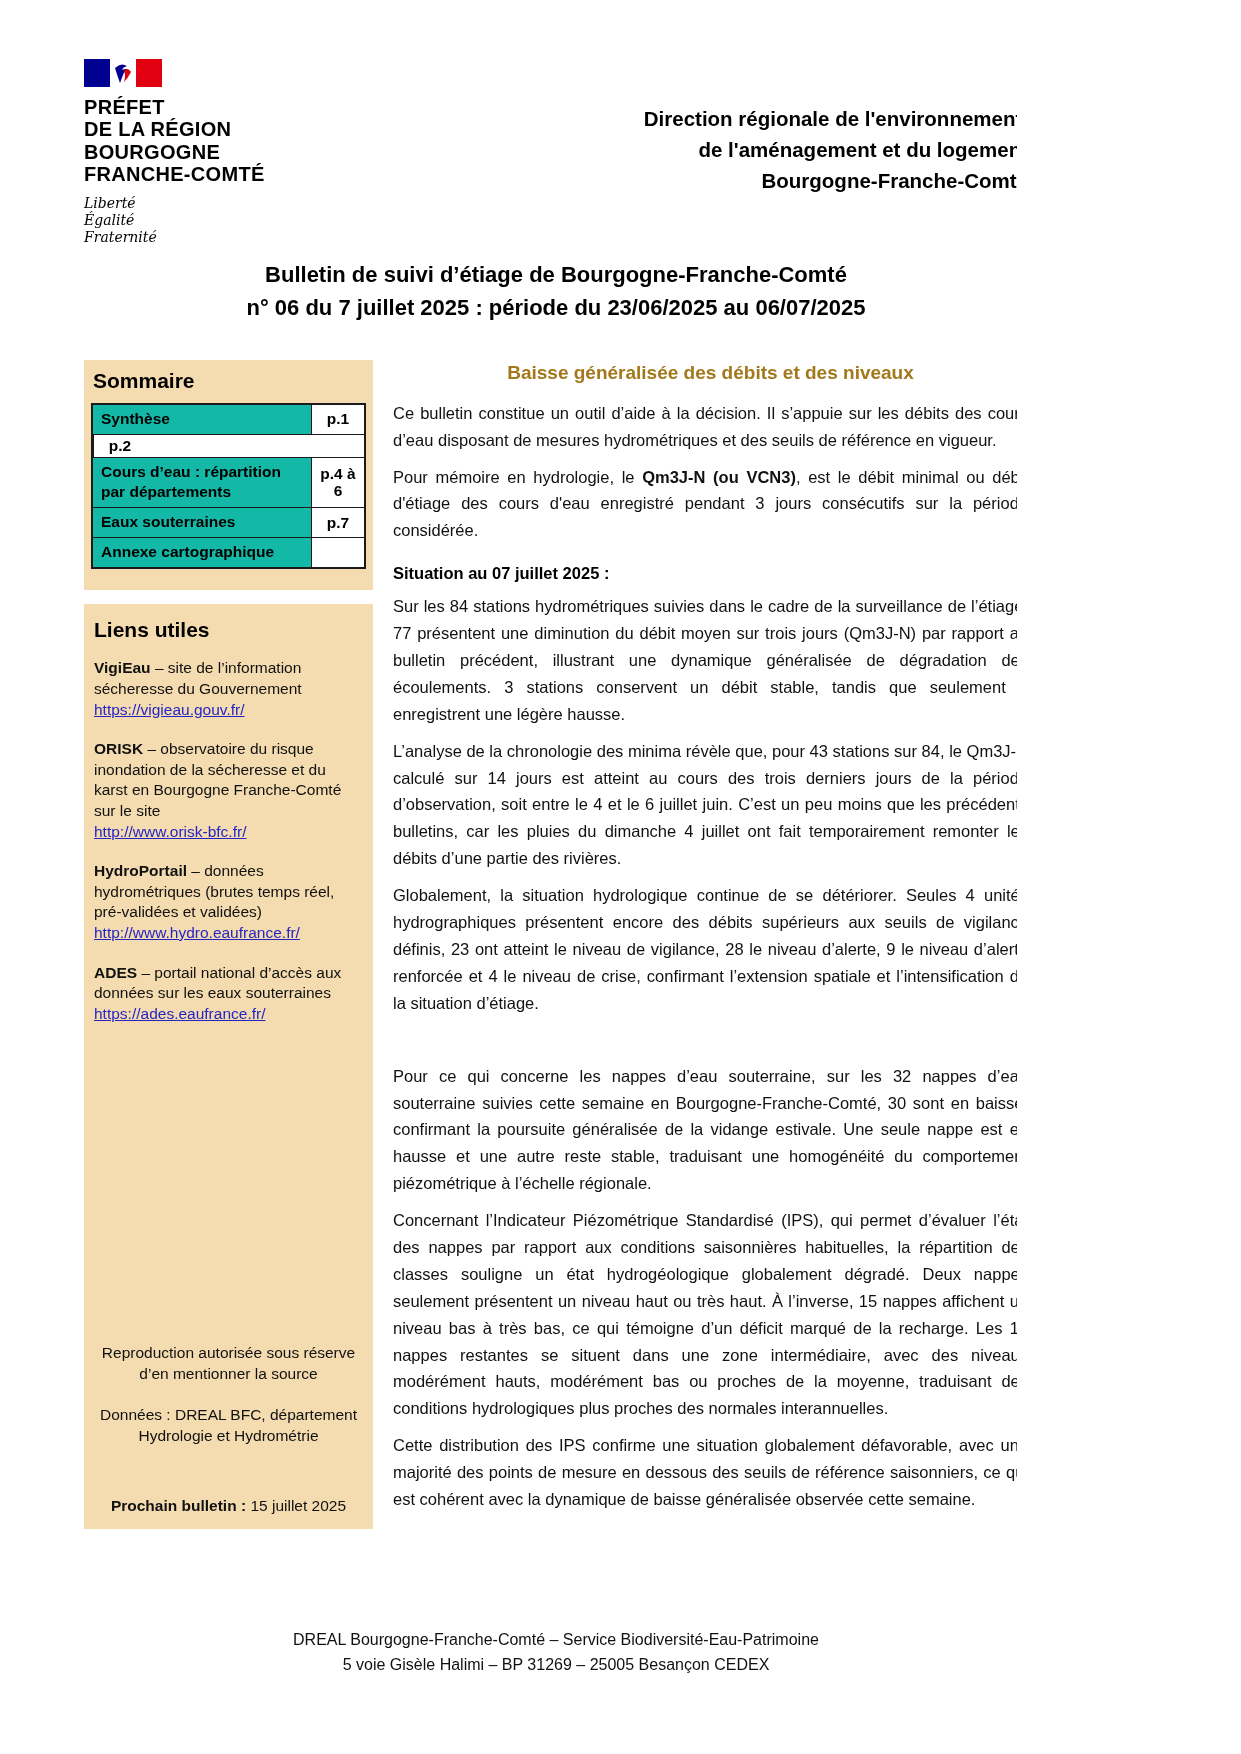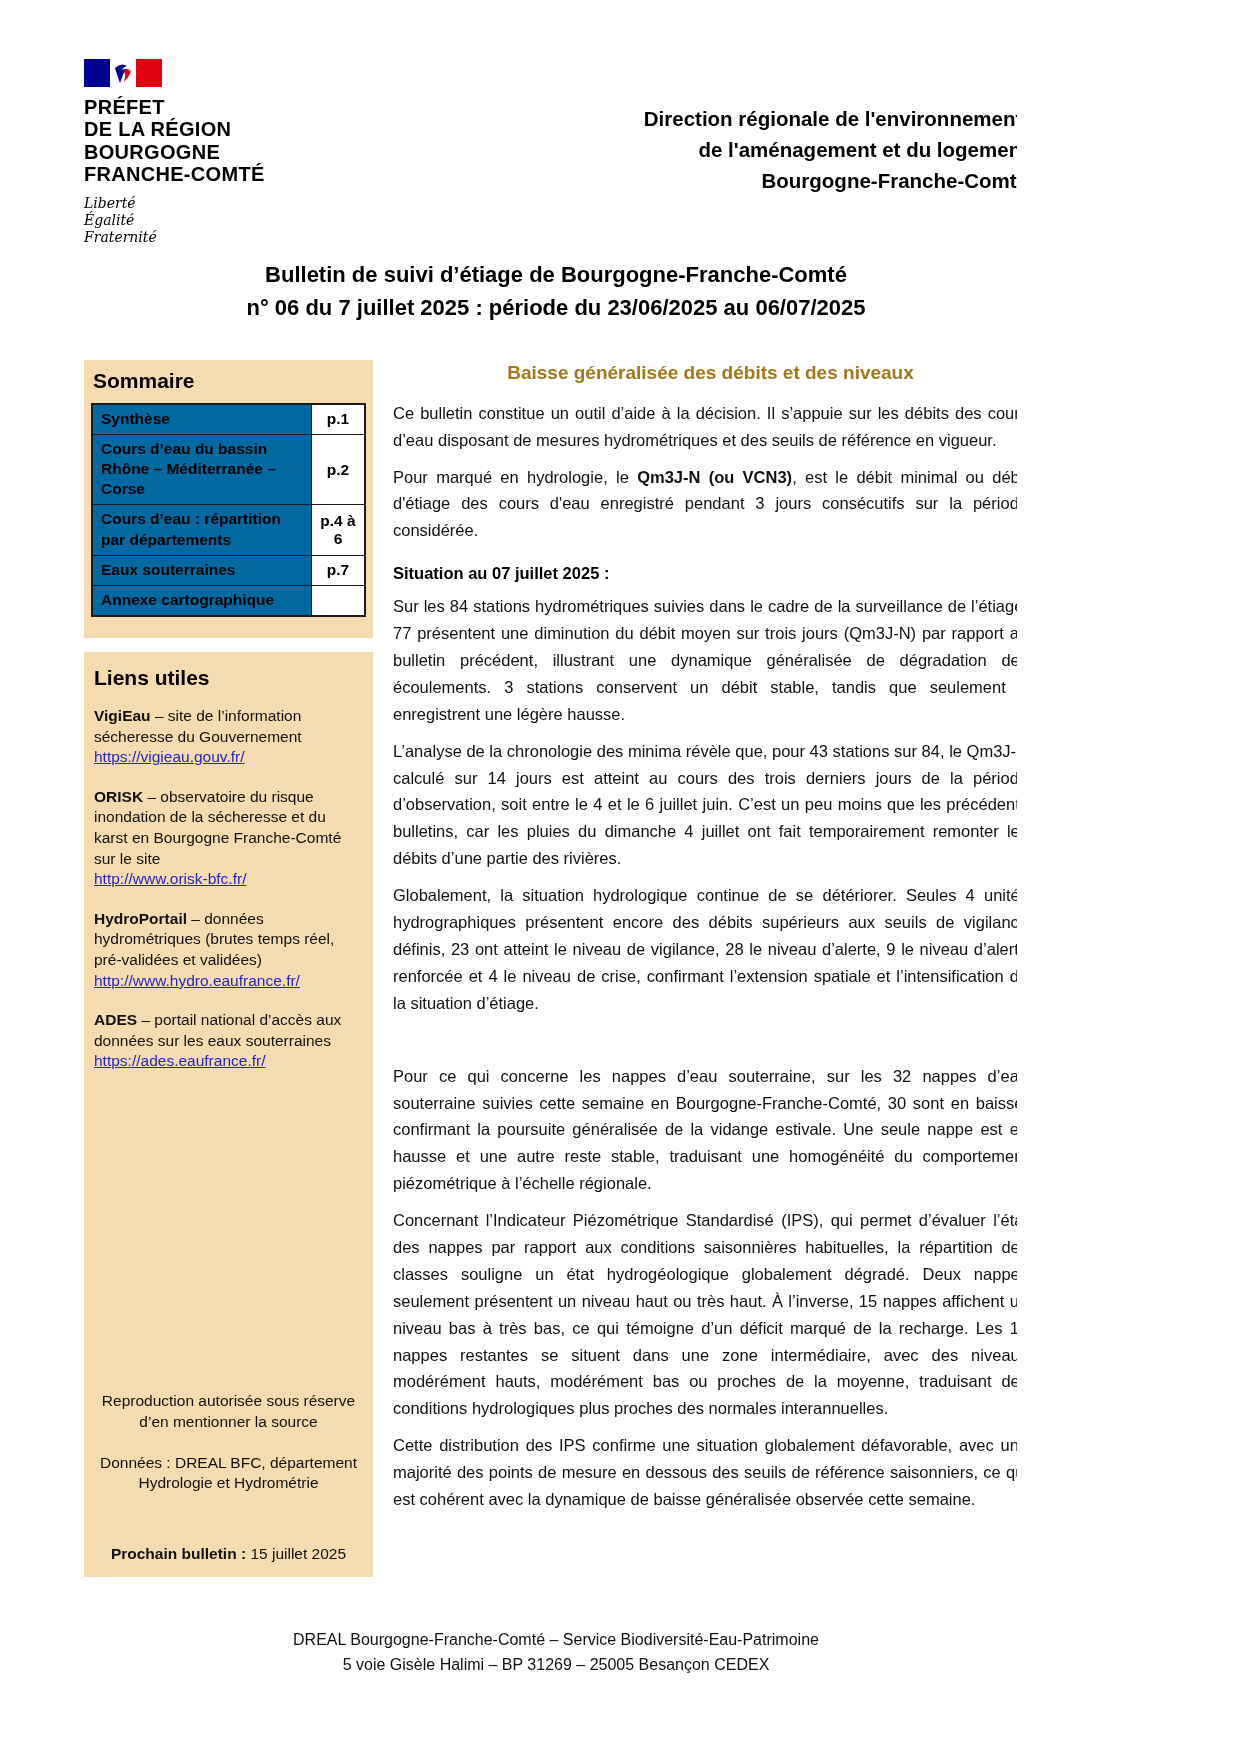--- a/index.html
+++ b/index.html
@@ -26,21 +26,21 @@
 
   
   .columns{display:flex;align-items:flex-start;margin-top:36px;}
   .sidebar{width:289px;flex:0 0 289px;}
   .tan{background:#f4dcb0;}
   .sommaire-block{padding:7px 7px 21px 7px;}
   .sommaire-heading{font-weight:bold;font-size:21px;margin:2px 0 10px 2px;color:#000;}
   .toc{border:2px solid #1a1a1a;background:#ffffff;}
   .toc-row{display:flex;border-top:1.5px solid #1a1a1a;}
   .toc-row:first-child{border-top:none;}
-  .toc-label{flex:1;padding:4px 6px 5px 8px;font-weight:bold;font-size:15.5px;line-height:1.3;background:#0369a1;color:#000;}
+  .toc-label{flex:1;padding:4px 6px 5px 8px;font-weight:bold;font-size:15.5px;line-height:1.3;background:#14b8a6;color:#000;}
   .toc-page{flex:0 0 48px;border-left:1.5px solid #1a1a1a;display:flex;align-items:center;justify-content:center;
             font-weight:bold;font-size:15.5px;line-height:1.15;background:#fff;text-align:center;padding:2px;color:#000;}
 
   .liens-block{margin-top:14px;padding:12px 10px 14px 10px;min-height:880px;display:flex;flex-direction:column;}
   .liens-heading{font-weight:bold;font-size:21px;margin:2px 0 16px 0;color:#000;}
   .lien-item{font-size:15.5px;line-height:1.33;margin-bottom:19px;color:#111;}
   .lien-item a{color:#2525c4;text-decoration:underline;word-break:break-all;}
   .sidebar-spacer{flex:1 1 auto;min-height:300px;}
   .side-note{font-size:15.5px;line-height:1.32;text-align:center;margin-bottom:21px;color:#111;}
   .prochain{font-size:15.5px;text-align:center;margin-top:30px;color:#111;}
@@ -101,21 +101,20 @@
       <aside class="sidebar">
 
         <div class="tan sommaire-block">
           <div class="sommaire-heading">Sommaire</div>
           <div class="toc">
             <div class="toc-row">
               <div class="toc-label">Synthèse</div>
               <div class="toc-page">p.1</div>
             </div>
             <div class="toc-row">
-              <div class="toc-label">Cours d’eau du bassin Rhône – Méditerranée – Corse</div>
               <div class="toc-page">p.2</div>
             </div>
             <div class="toc-row">
               <div class="toc-label">Cours d’eau : répartition par départements</div>
               <div class="toc-page">p.4 à 6</div>
             </div>
             <div class="toc-row">
               <div class="toc-label">Eaux souterraines</div>
               <div class="toc-page">p.7</div>
             </div>
@@ -158,21 +157,21 @@
             <strong>Prochain bulletin : </strong><span>15 juillet 2025</span>
           </div>
         </div>
       </aside>
 
       <main class="main-col">
         <div class="headline">Baisse généralisée des débits et des niveaux</div>
 
         <p>Ce bulletin constitue un outil d’aide à la décision. Il s’appuie sur les débits des cours d’eau disposant de mesures hydrométriques et des seuils de référence en vigueur.</p>
 
-        <p><span>Pour marqué en hydrologie, le </span><strong>Qm3J-N (ou VCN3)</strong><span>, est le débit minimal ou débit d'étiage des cours d'eau enregistré pendant 3 jours consécutifs sur la période considérée.</span></p>
+        <p><span>Pour mémoire en hydrologie, le </span><strong>Qm3J-N (ou VCN3)</strong><span>, est le débit minimal ou débit d'étiage des cours d'eau enregistré pendant 3 jours consécutifs sur la période considérée.</span></p>
 
         <div class="situation">Situation au 07 juillet 2025 :</div>
 
         <p>Sur les 84 stations hydrométriques suivies dans le cadre de la surveillance de l’étiage, 77 présentent une diminution du débit moyen sur trois jours (Qm3J-N) par rapport au bulletin précédent, illustrant une dynamique généralisée de dégradation des écoulements. 3 stations conservent un débit stable, tandis que seulement 4 enregistrent une légère hausse.</p>
         <p>L’analyse de la chronologie des minima révèle que, pour 43 stations sur 84, le Qm3J-N calculé sur 14 jours est atteint au cours des trois derniers jours de la période d’observation, soit entre le 4 et le 6 juillet juin. C’est un peu moins que les précédents bulletins, car les pluies du dimanche 4 juillet ont fait temporairement remonter les débits d’une partie des rivières.</p>
         <p>Globalement, la situation hydrologique continue de se détériorer. Seules 4 unités hydrographiques présentent encore des débits supérieurs aux seuils de vigilance définis, 23 ont atteint le niveau de vigilance, 28 le niveau d’alerte, 9 le niveau d’alerte renforcée et 4 le niveau de crise, confirmant l’extension spatiale et l’intensification de la situation d’étiage.</p>
 
         <div class="block-gap"></div>
 
         <p>Pour ce qui concerne les nappes d’eau souterraine, sur les 32 nappes d’eau souterraine suivies cette semaine en Bourgogne-Franche-Comté, 30 sont en baisse, confirmant la poursuite généralisée de la vidange estivale. Une seule nappe est en hausse et une autre reste stable, traduisant une homogénéité du comportement piézométrique à l’échelle régionale.</p>

